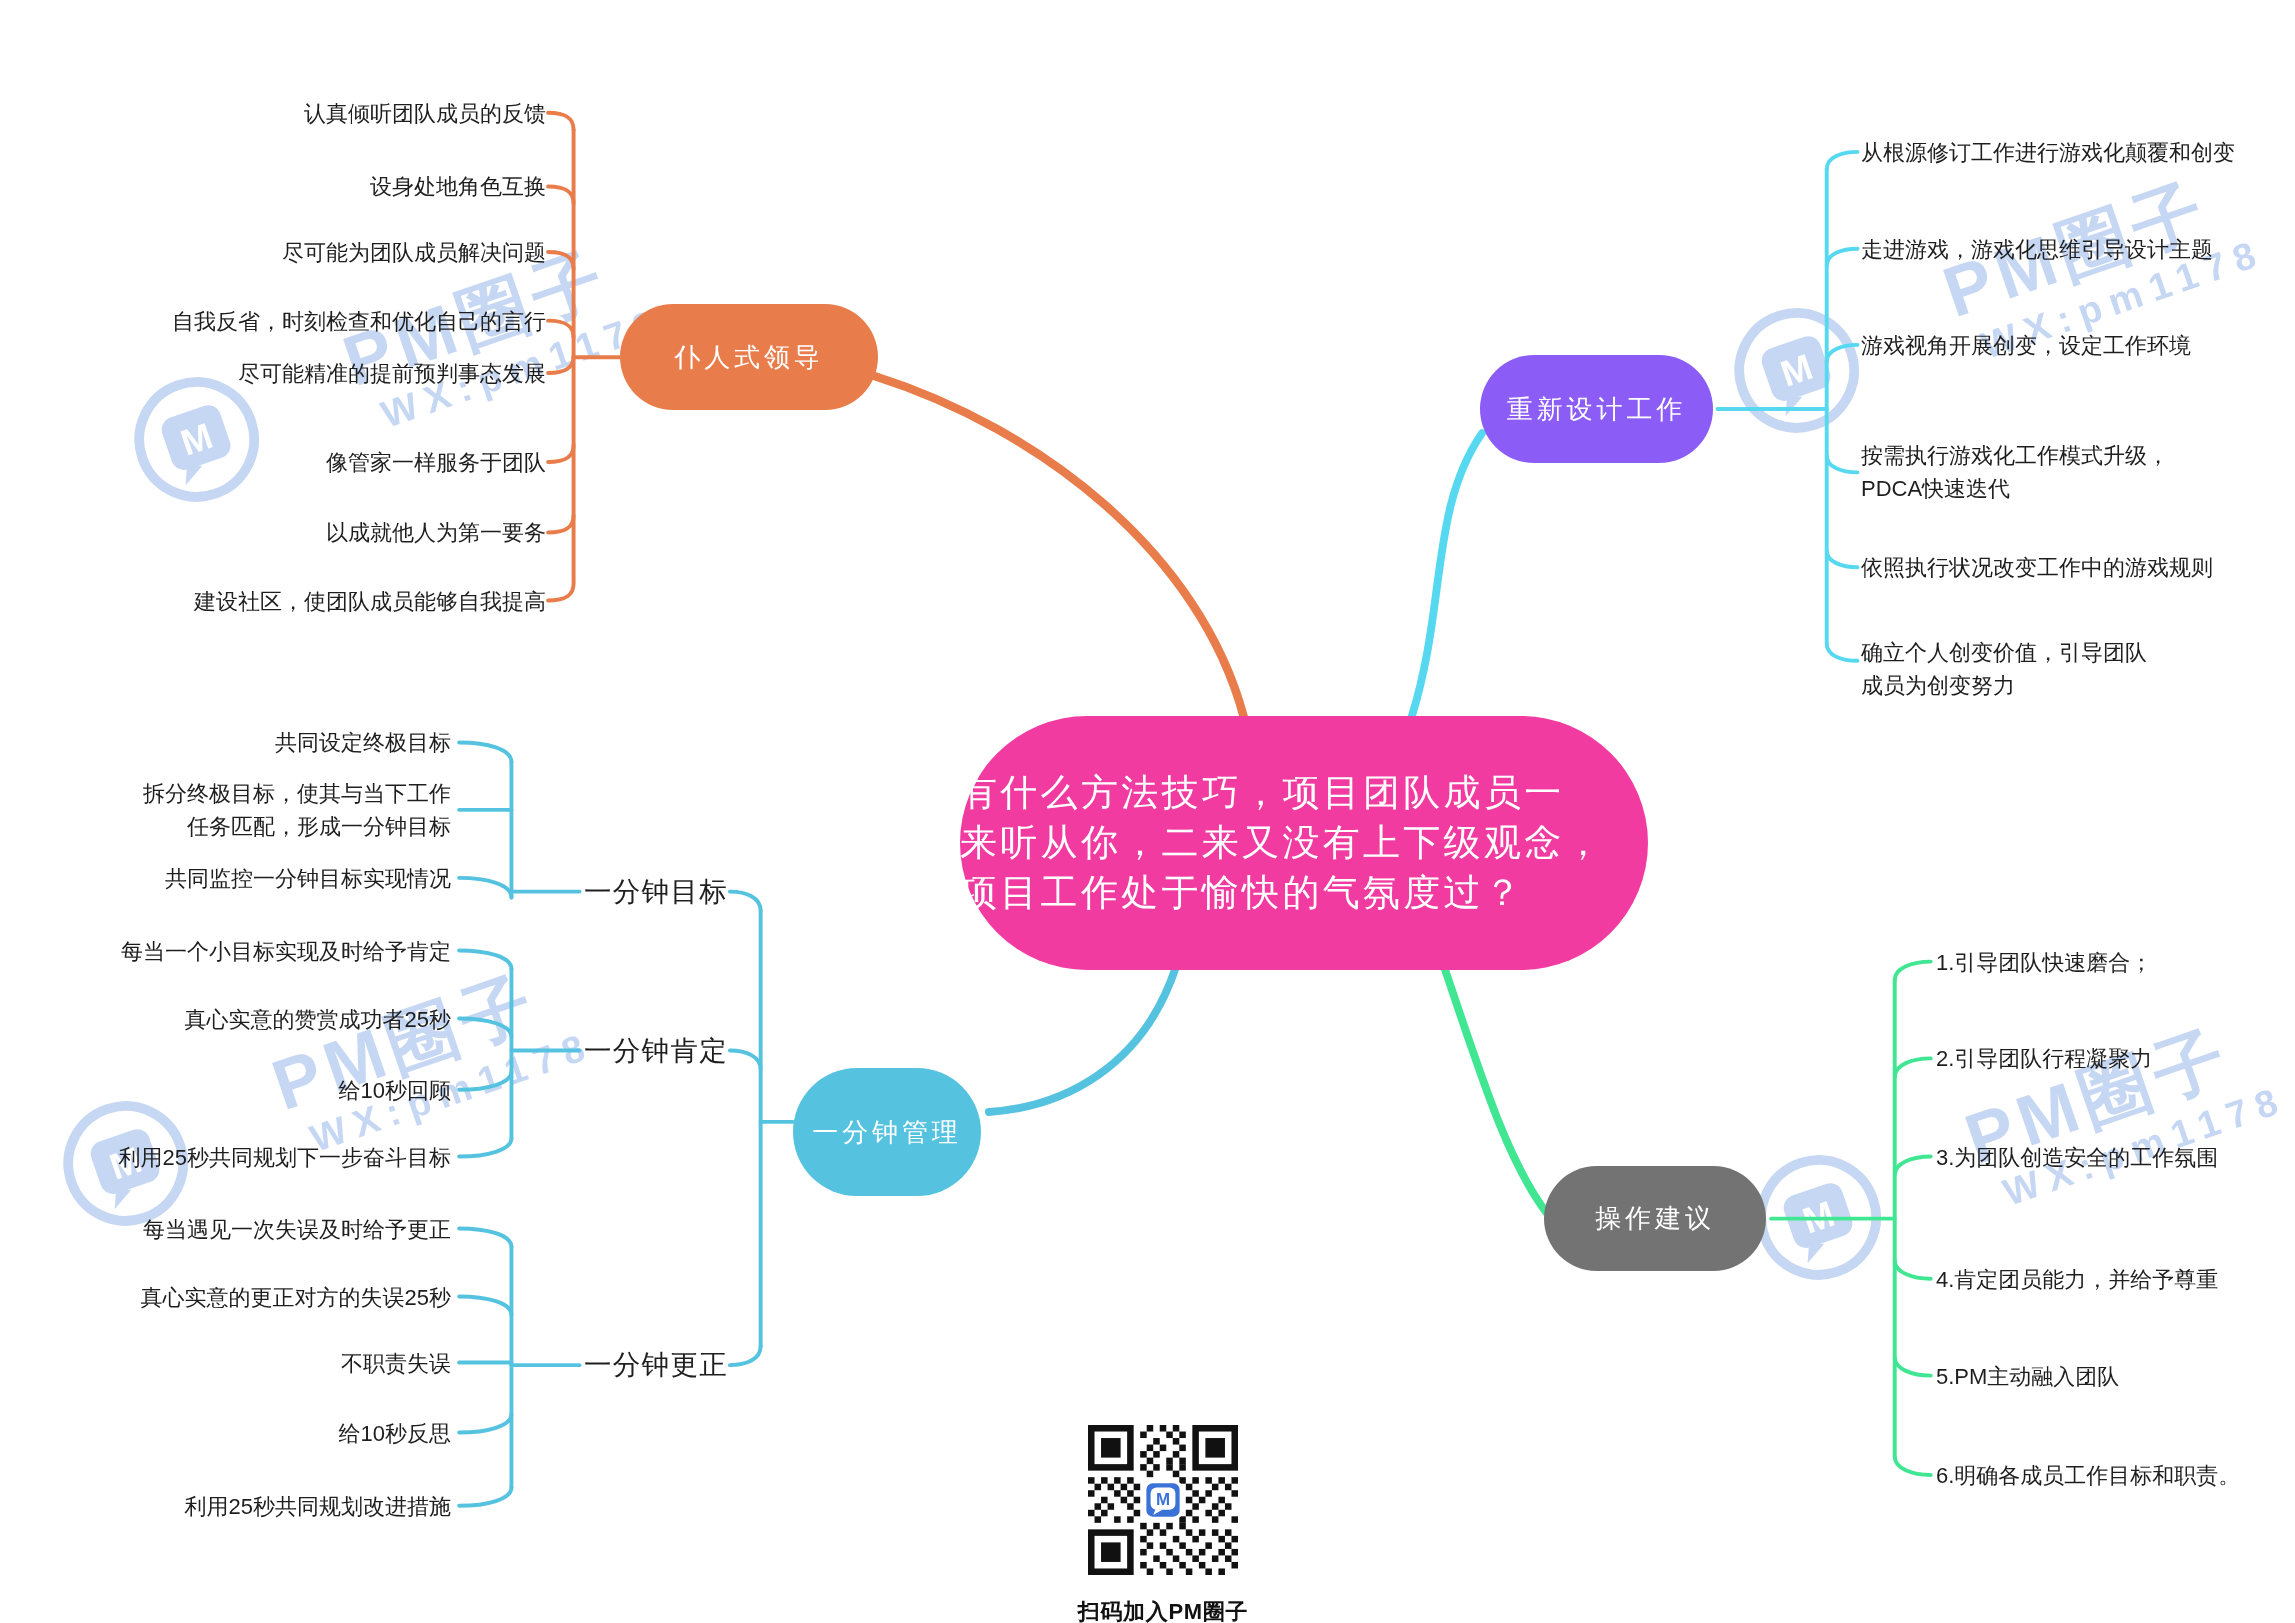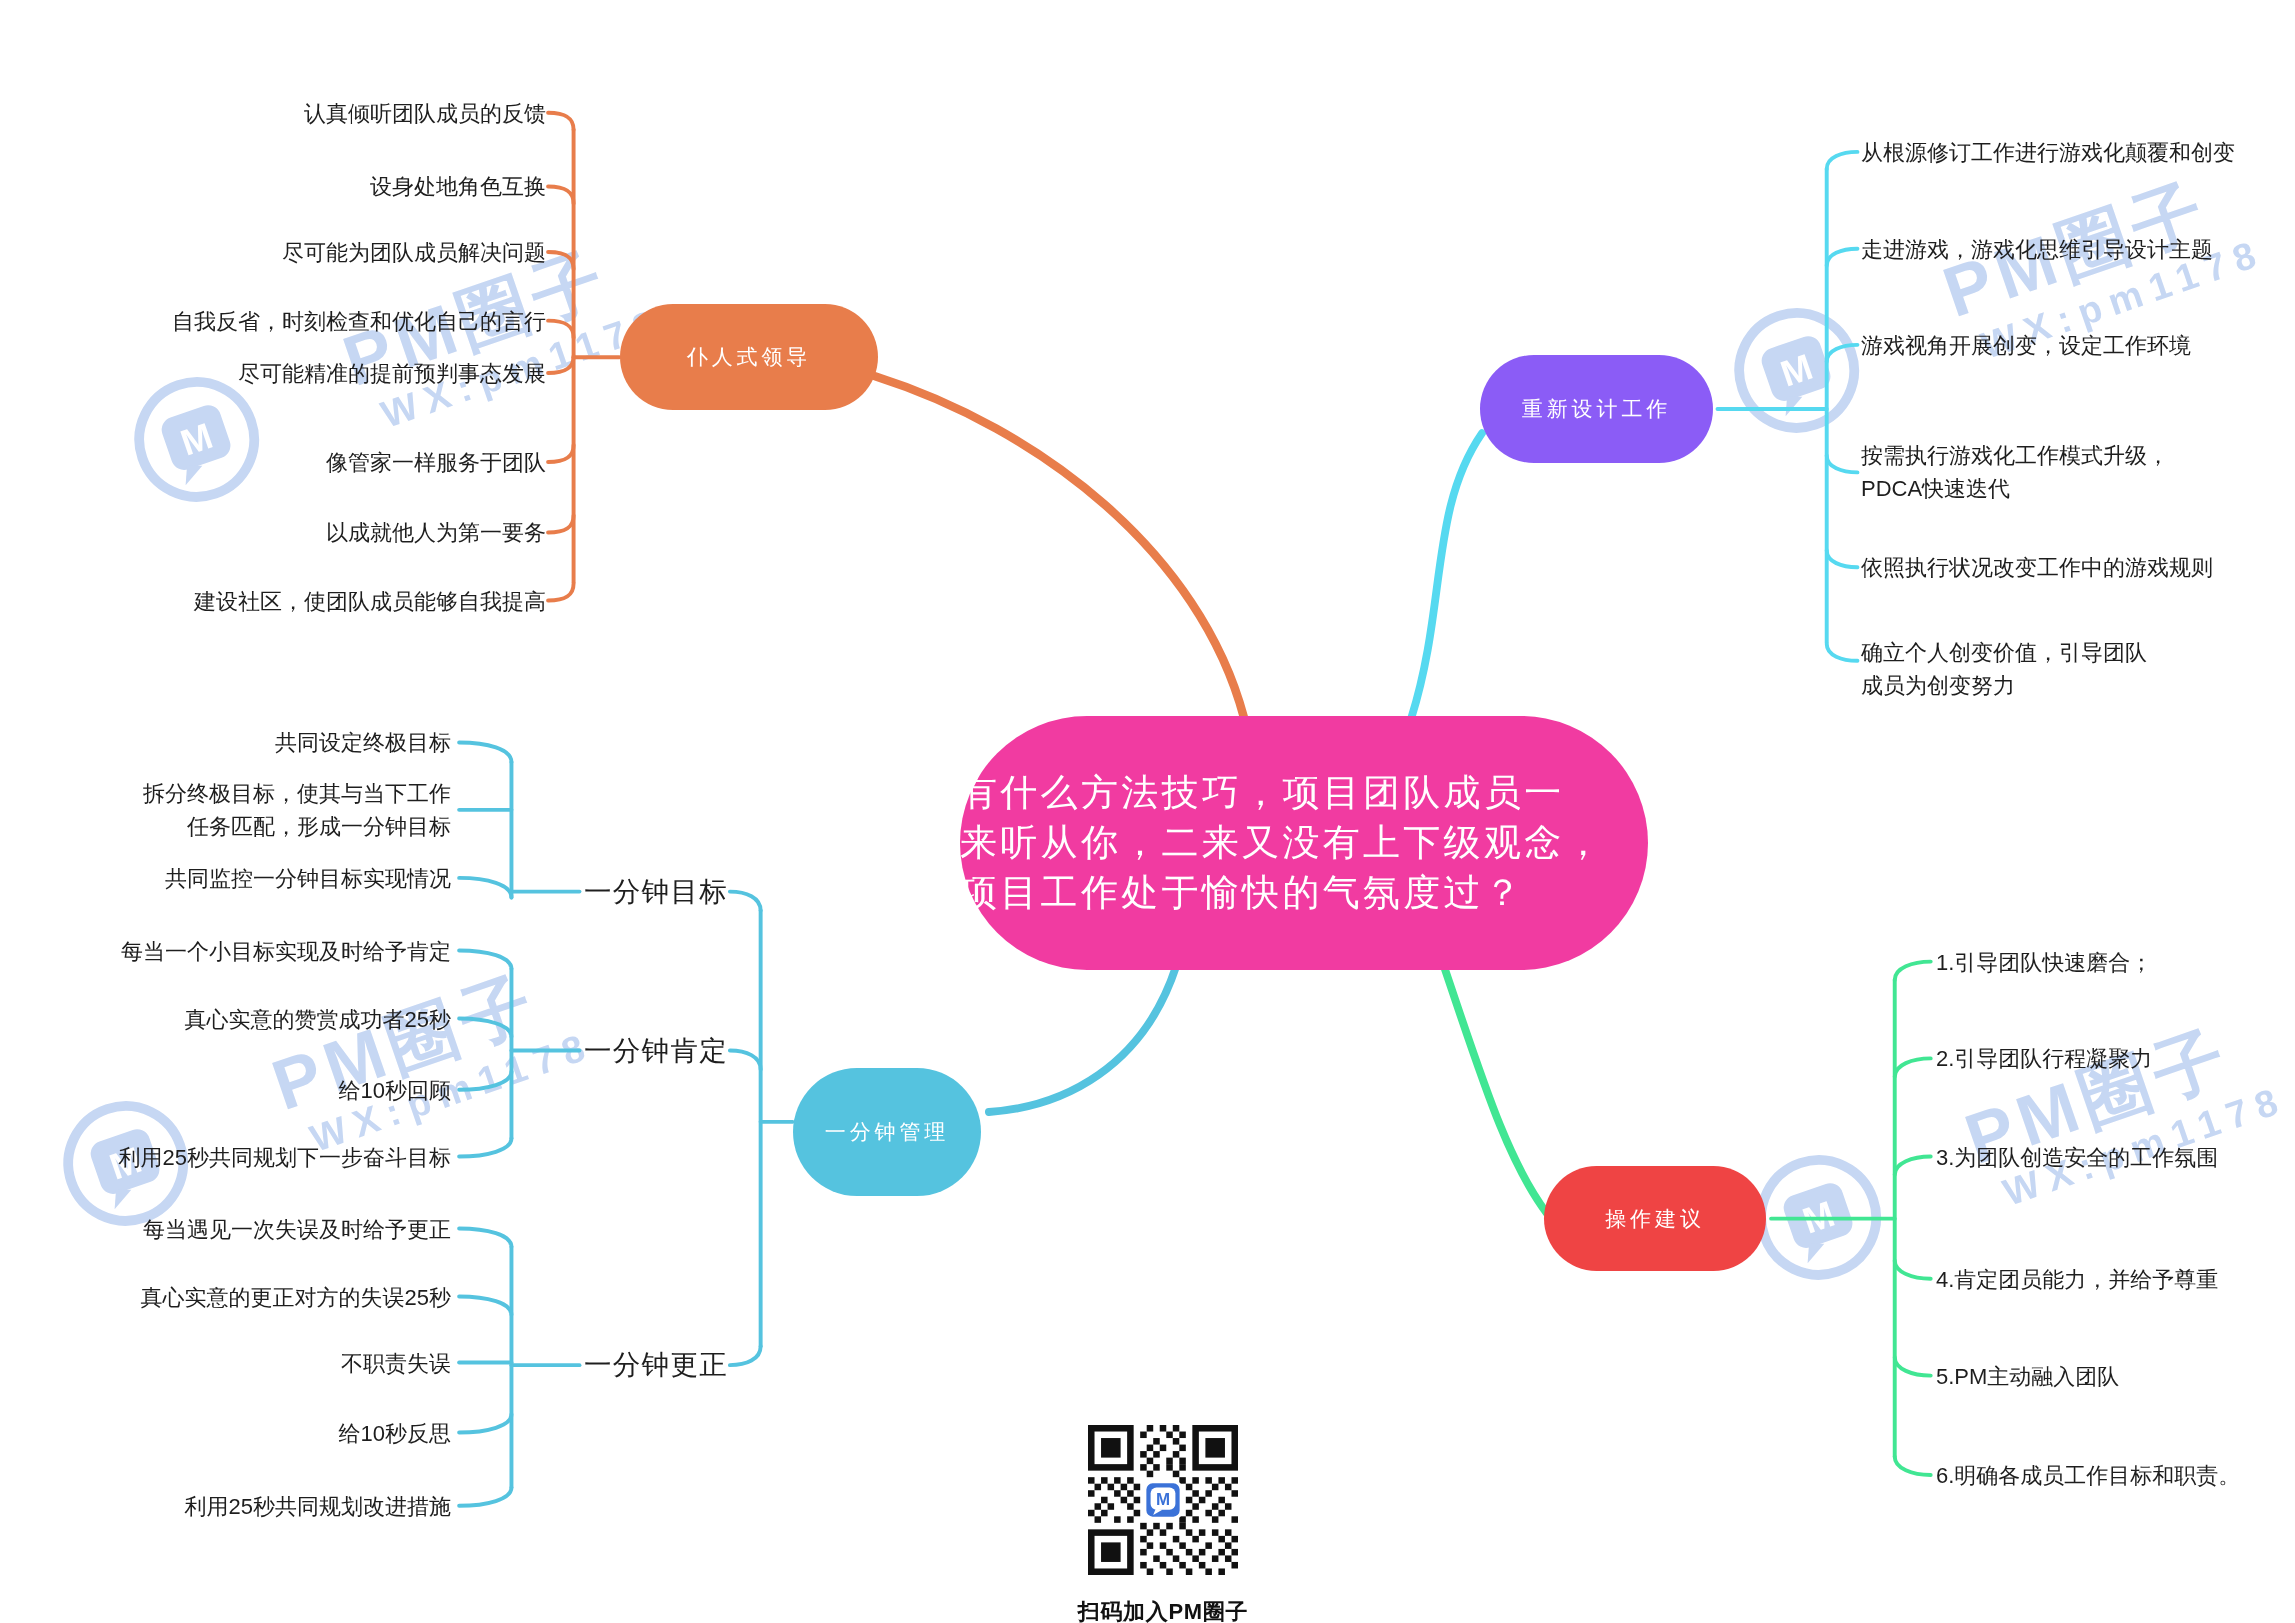--- a/index.html
+++ b/index.html
@@ -12,21 +12,21 @@
   .wm{
     position:absolute;display:flex;align-items:center;gap:98px;
     transform:rotate(-19deg);z-index:0;color:#c6d7f3;pointer-events:none;
   }
   .wm .wm-texts{display:flex;flex-direction:column;line-height:1.05;}
   .wm .wm-brand{font-size:71px;font-weight:bold;letter-spacing:6.5px;}
   .wm .wm-wx{font-size:38px;font-weight:bold;letter-spacing:9.2px;margin-top:5.2px;margin-left:17px;}
   
   .capsule{
     position:absolute;display:flex;align-items:center;justify-content:center;
-    color:#fff;border-radius:654px;z-index:3;font-size:21px;letter-spacing:3.9px;
+    color:#fff;border-radius:654px;z-index:3;font-size:26px;letter-spacing:3.9px;
   }
   .center-node{
     position:absolute;left:960px;top:716px;width:688px;height:254px;border-radius:128px;
     background:#f13ba1;color:#fff;display:flex;flex-direction:column;align-items:flex-start;justify-content:center;
     z-index:3;font-size:37px;line-height:50px;letter-spacing:3.3px;text-align:center;
   }
   .item{
     position:absolute;font-size:22px;line-height:33px;color:#1e1e1e;
     white-space:pre-line;z-index:2;transform:translateY(-50%);
   }
@@ -175,21 +175,21 @@
     <span>来听从你，二来又没有上下级观念，</span>
     <span>项目工作处于愉快的气氛度过？</span>
   </div>
 
   <div class="capsule" style="left:620px;top:304px;width:258px;height:106px;background:#e87d4b;">仆人式领导</div>
 
   <div class="capsule" style="left:1480px;top:355px;width:233px;height:108px;background:#8b5cf6;">重新设计工作</div>
 
   <div class="capsule" style="left:793px;top:1068px;width:188px;height:128px;background:#55c3df;">一分钟管理</div>
 
-  <div class="capsule" style="left:1544px;top:1166px;width:222px;height:105px;background:#ef4444;">操作建议</div>
+  <div class="capsule" style="left:1544px;top:1166px;width:222px;height:105px;background:#737373;">操作建议</div>
 
   <div class="item r" style="right:1749px;top:113px;">认真倾听团队成员的反馈</div>
   <div class="item r" style="right:1749px;top:186px;">设身处地角色互换</div>
   <div class="item r" style="right:1749px;top:252px;">尽可能为团队成员解决问题</div>
   <div class="item r" style="right:1749px;top:321px;">自我反省，时刻检查和优化自己的言行</div>
   <div class="item r" style="right:1749px;top:373px;">尽可能精准的提前预判事态发展</div>
   <div class="item r" style="right:1749px;top:462px;">像管家一样服务于团队</div>
   <div class="item r" style="right:1749px;top:532px;">以成就他人为第一要务</div>
   <div class="item r" style="right:1749px;top:601px;">建设社区，使团队成员能够自我提高</div>
 

